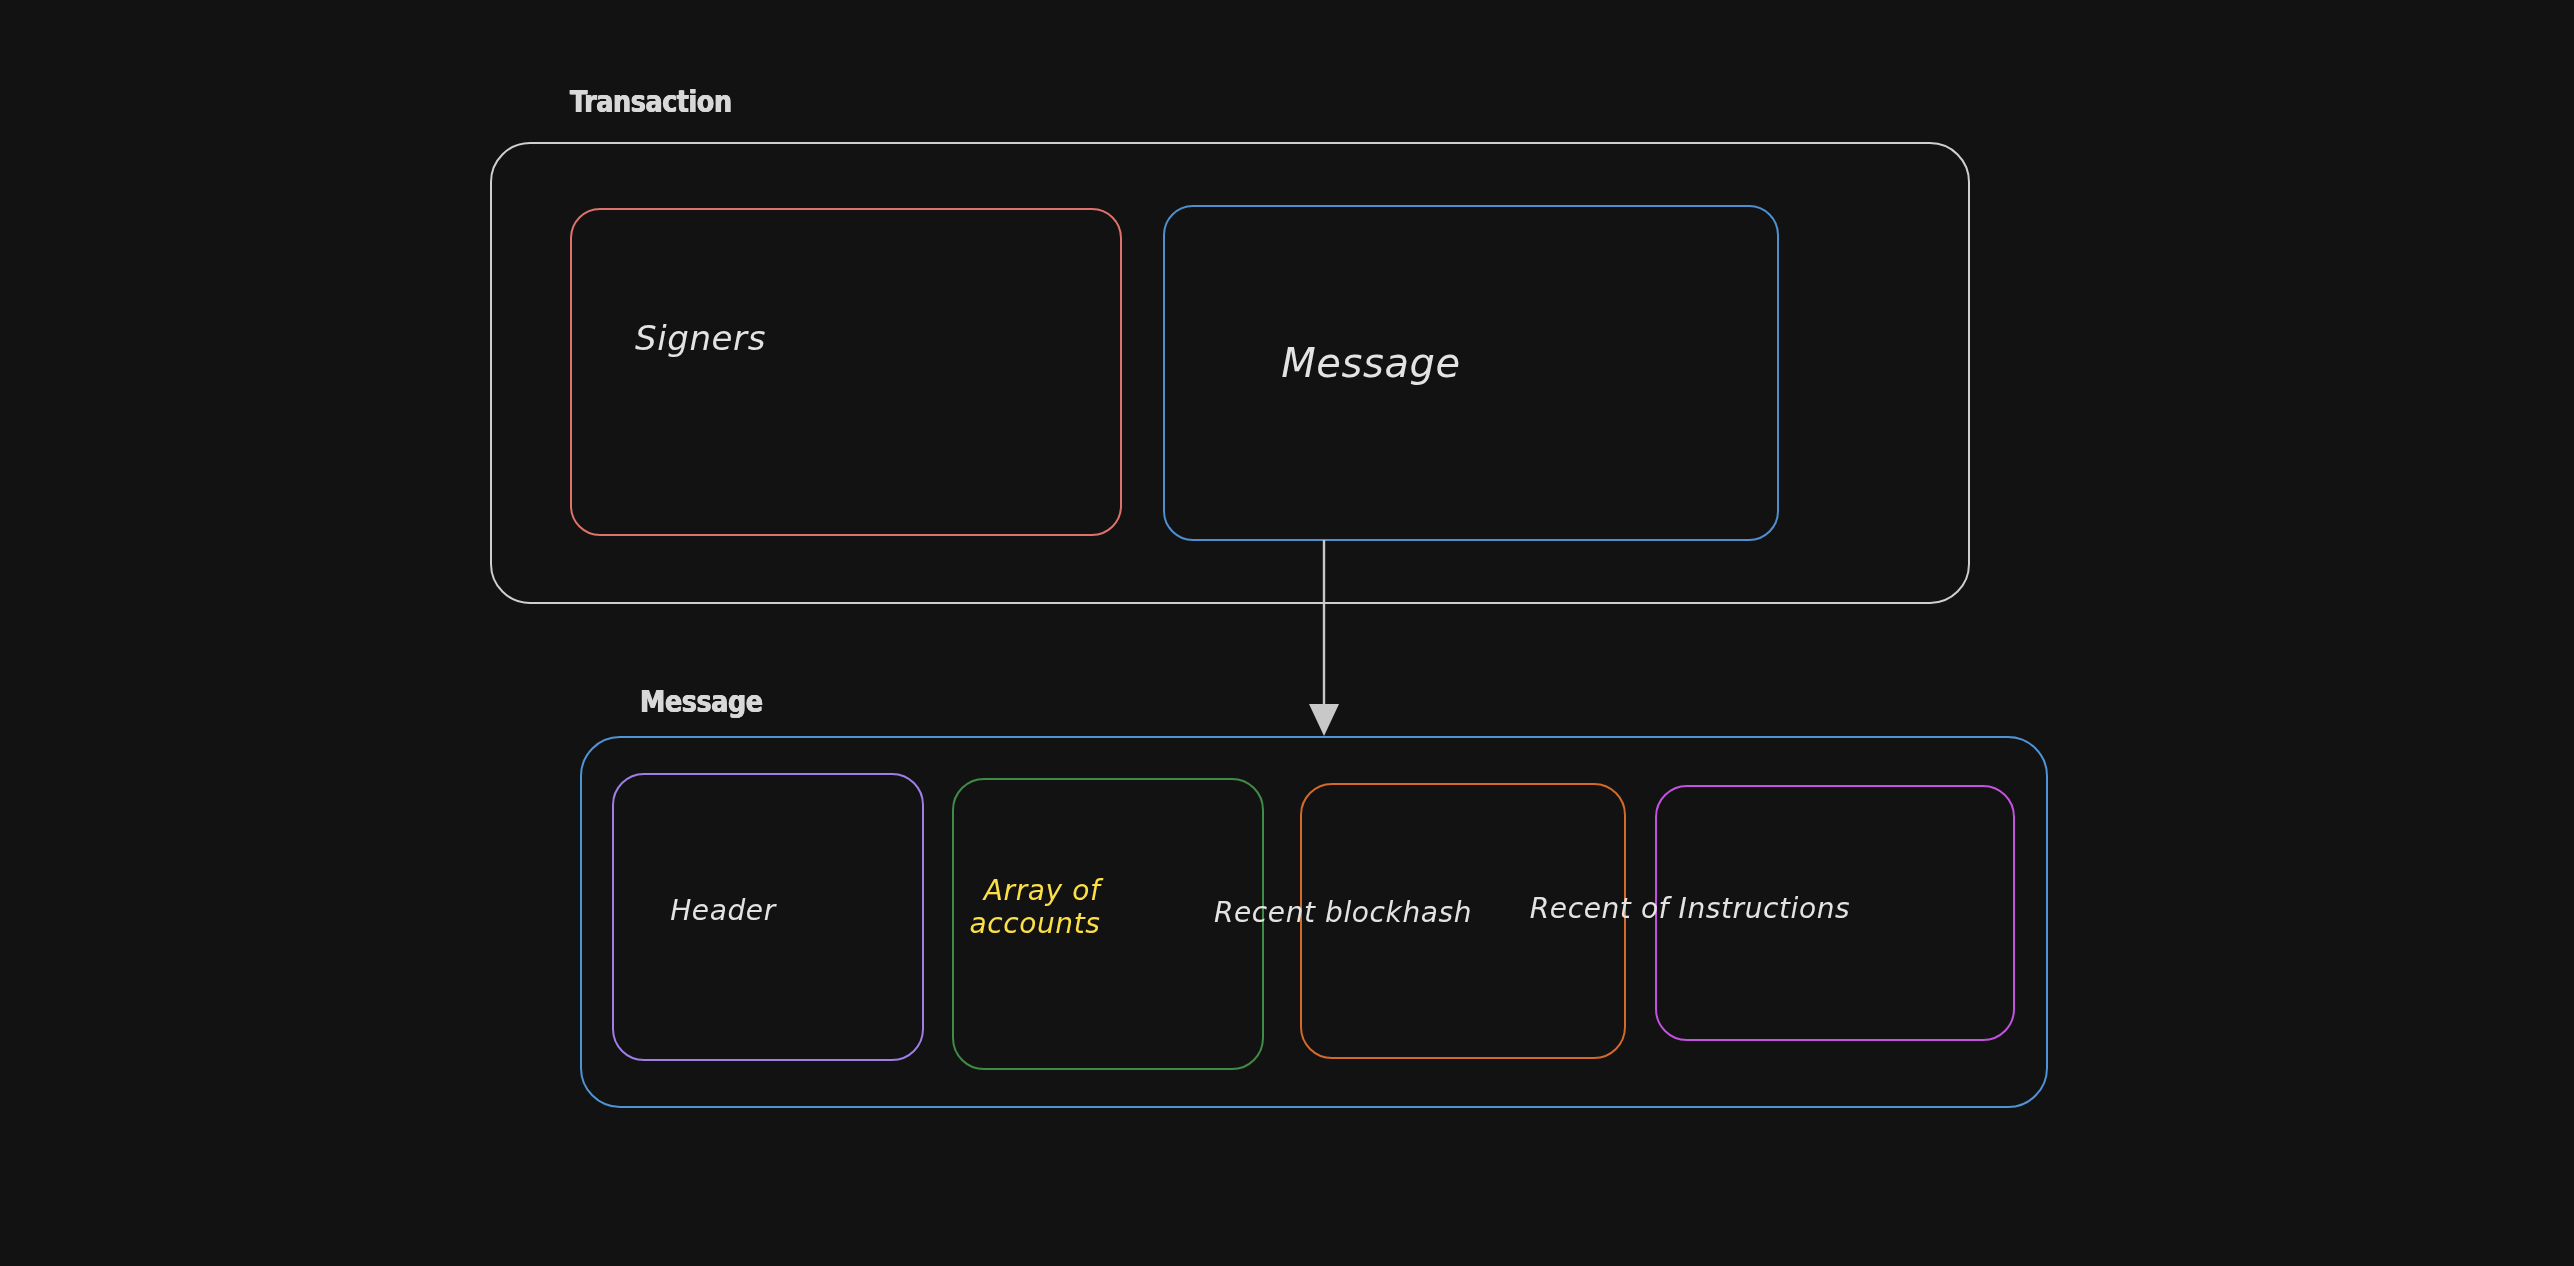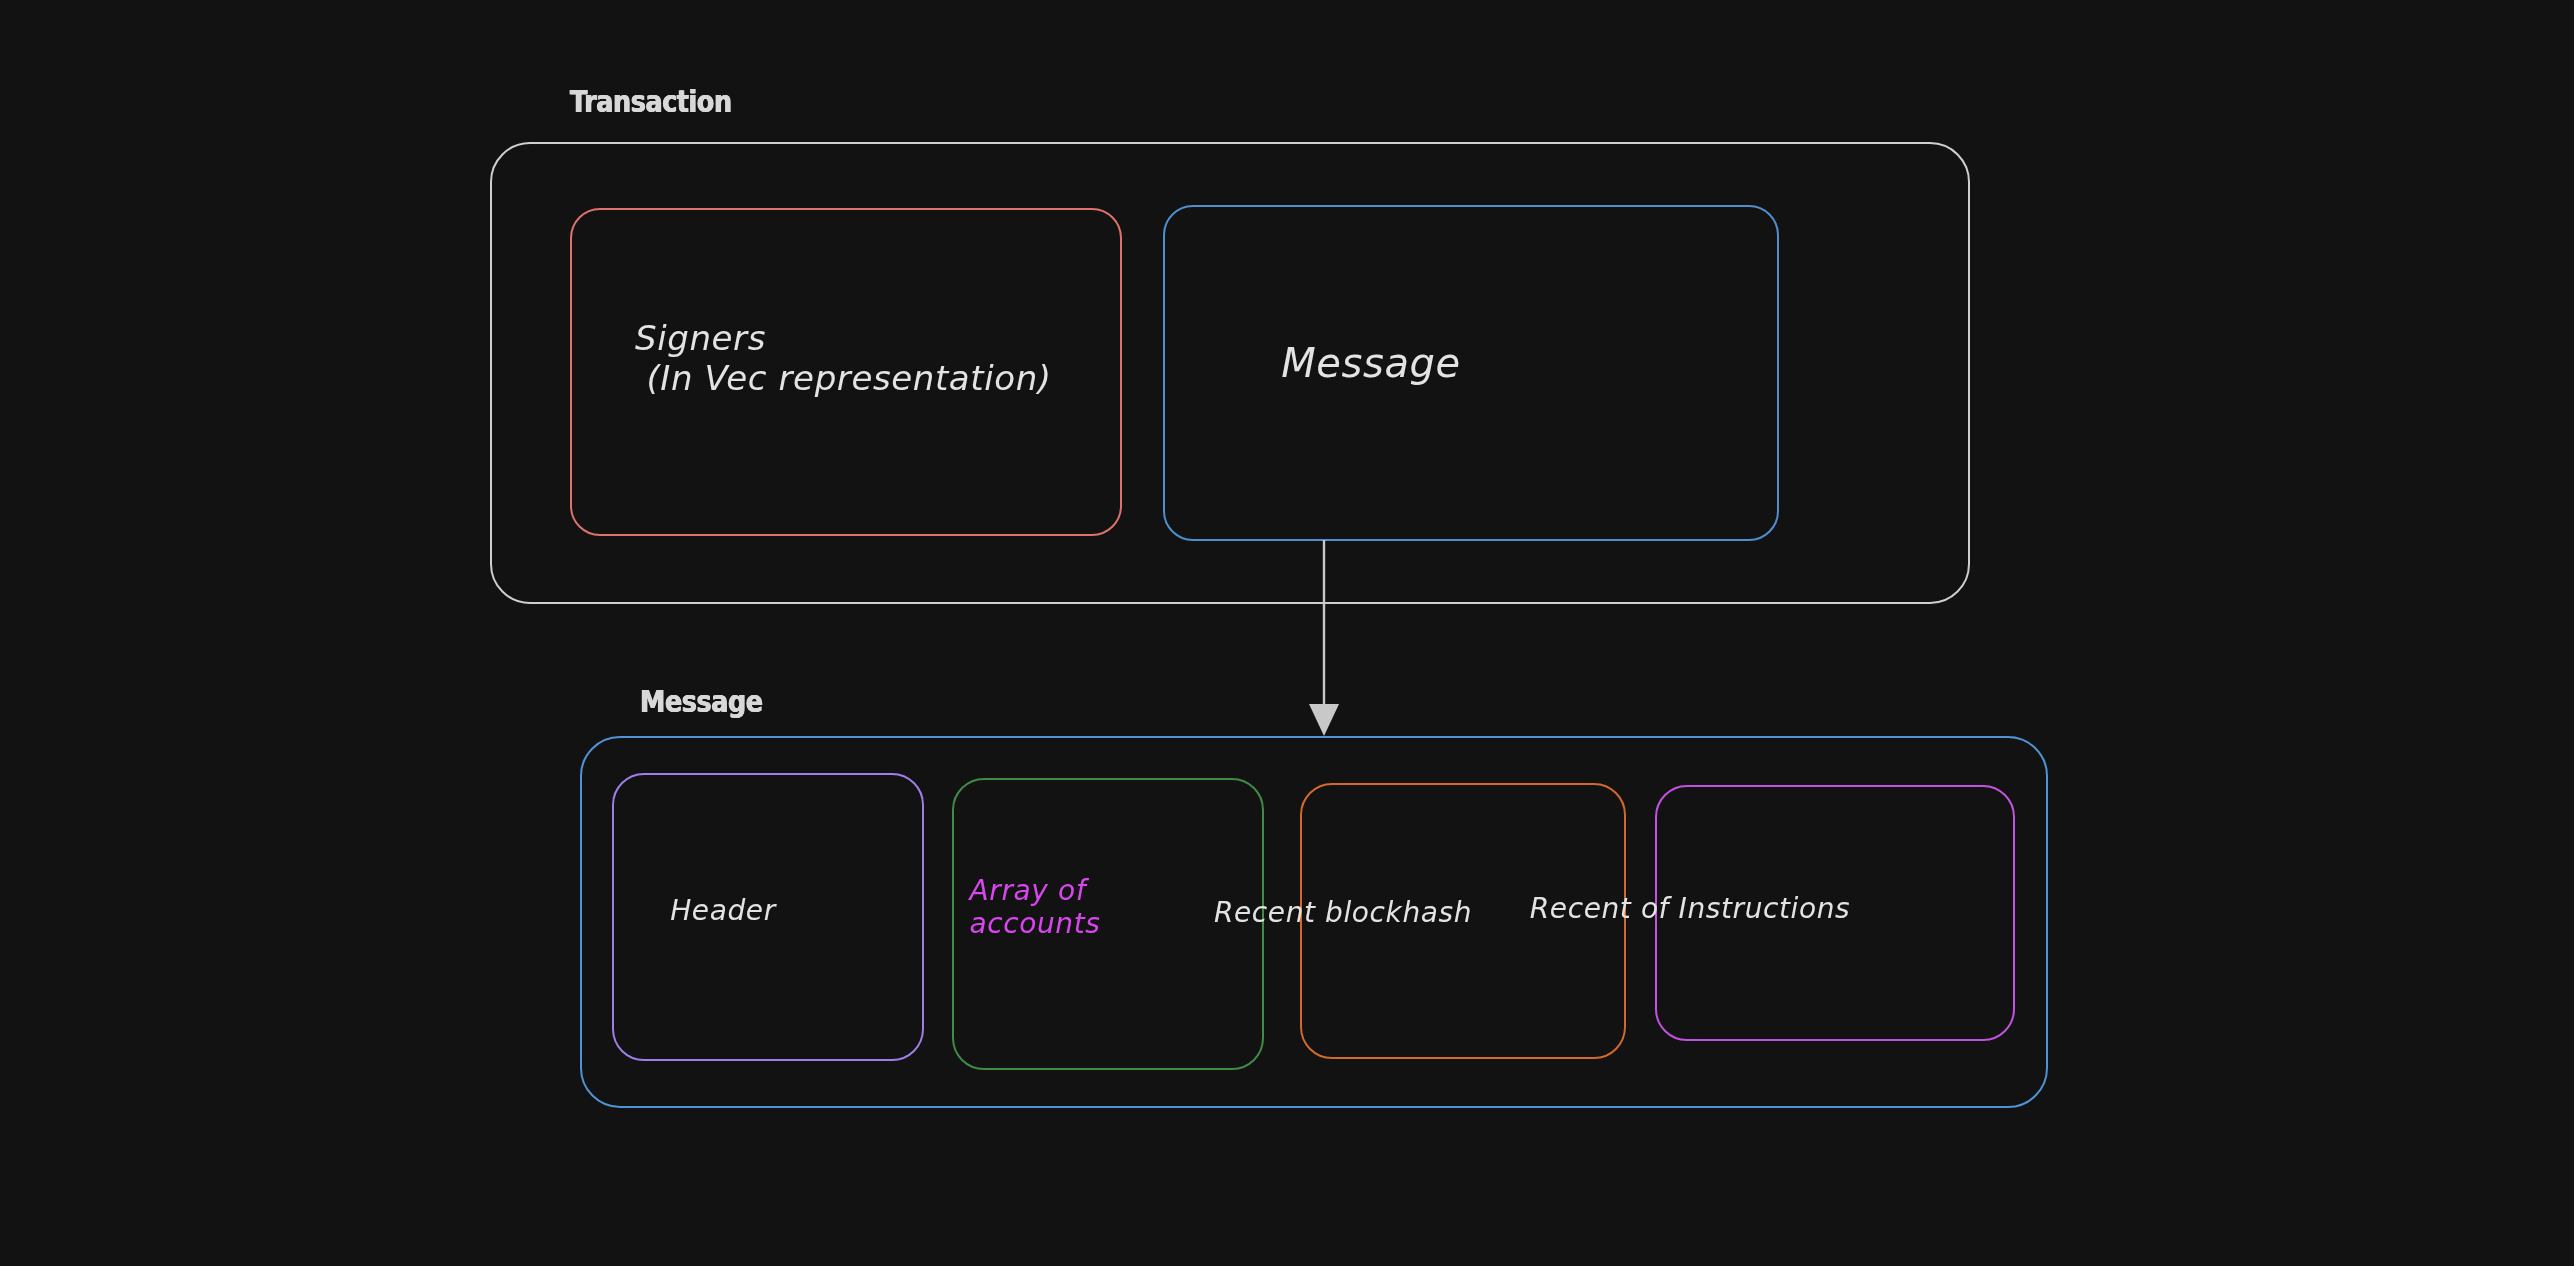--- a/index.html
+++ b/index.html
@@ -56,27 +56,27 @@
 </style>
 </head>
 <body style="background: rgb(18, 18, 18);">
 
 <div id="canvas">
     <div class="grp-label" style="left: 570px; top: 83px; color: rgb(216, 216, 216);">Transaction</div>
     <div class="group-box" style="left: 490px; top: 142px; width: 1480px; height: 462px; border: 2px solid rgb(207, 207, 207); border-radius: 40px;"></div>
     <div class="grp-label" style="left: 640px; top: 683px; color: rgb(216, 216, 216);">Message</div>
     <div class="group-box" style="left: 580px; top: 736px; width: 1468px; height: 372px; border: 2px solid rgb(79, 148, 212); border-radius: 40px;"></div>
     <div class="node-box" style="left: 570px; top: 208px; width: 552px; height: 328px; border: 2px solid rgb(224, 114, 108); border-radius: 30px;"></div>
-    <div class="hand-text" style="left: 635px; top: 318px; font-size: 34px; color: rgb(227, 227, 227); text-align: left;"><div>Signers</div><div> (In Vec representation)</div></div>
+    <div class="hand-text" style="left: 635px; top: 318px; font-size: 34px; color: rgb(227, 227, 227); text-align: left;"><div>Signers</div></div>
     <div class="node-box" style="left: 1163px; top: 205px; width: 616px; height: 336px; border: 2px solid rgb(79, 143, 208); border-radius: 30px;"></div>
     <div class="hand-text" style="left: 1371px; top: 340px; font-size: 40px; color: rgb(227, 227, 227); text-align: center; transform: translateX(-50%);"><div>Message</div></div>
     <div class="node-box" style="left: 612px; top: 773px; width: 312px; height: 288px; border: 2px solid rgb(160, 126, 232); border-radius: 32px;"></div>
     <div class="hand-text" style="left: 703px; top: 894px; font-size: 28px; color: rgb(227, 227, 227); text-align: center; transform: translateX(-50%); margin-left: 20px;"><div>Header</div></div>
     <div class="node-box" style="left: 952px; top: 778px; width: 312px; height: 292px; border: 2px solid rgb(63, 140, 70); border-radius: 32px;"></div>
-    <div class="hand-text" style="left: 1035px; top: 874px; font-size: 28px; color: #d946ef; text-align: left; transform: translateX(-50%); font-style: italic;"><div>Array of</div><div>accounts</div></div>
+    <div class="hand-text" style="left: 1035px; top: 874px; font-size: 28px; color: #fde047; text-align: right; transform: translateX(-50%); font-style: italic;"><div>Array of</div><div>accounts</div></div>
     <div class="node-box" style="left: 1300px; top: 783px; width: 326px; height: 276px; border: 2px solid rgb(212, 105, 42); border-radius: 32px;"></div>
     <div class="hand-text" style="left: 1343px; top: 896px; font-size: 28px; color: rgb(227, 227, 227); text-align: center; transform: translateX(-50%);"><div>Recent blockhash</div></div>
     <div class="node-box" style="left: 1655px; top: 785px; width: 360px; height: 256px; border: 2px solid rgb(196, 82, 224); border-radius: 32px;"></div>
     <div class="hand-text" style="left: 1690px; top: 892px; font-size: 28px; color: rgb(227, 227, 227); text-align: center; transform: translateX(-50%);"><div>Recent of Instructions</div></div>
   </div>
 
 <svg class="arrow-layer" viewBox="0 0 2574 1266" xmlns="http://www.w3.org/2000/svg">
     <g>
       <line x1="1324" y1="540" x2="1324" y2="710" stroke="#c8c8c8" stroke-width="2.4"></line>
       <polygon points="1309,704 1339,704 1324,736" fill="#c8c8c8"></polygon>

